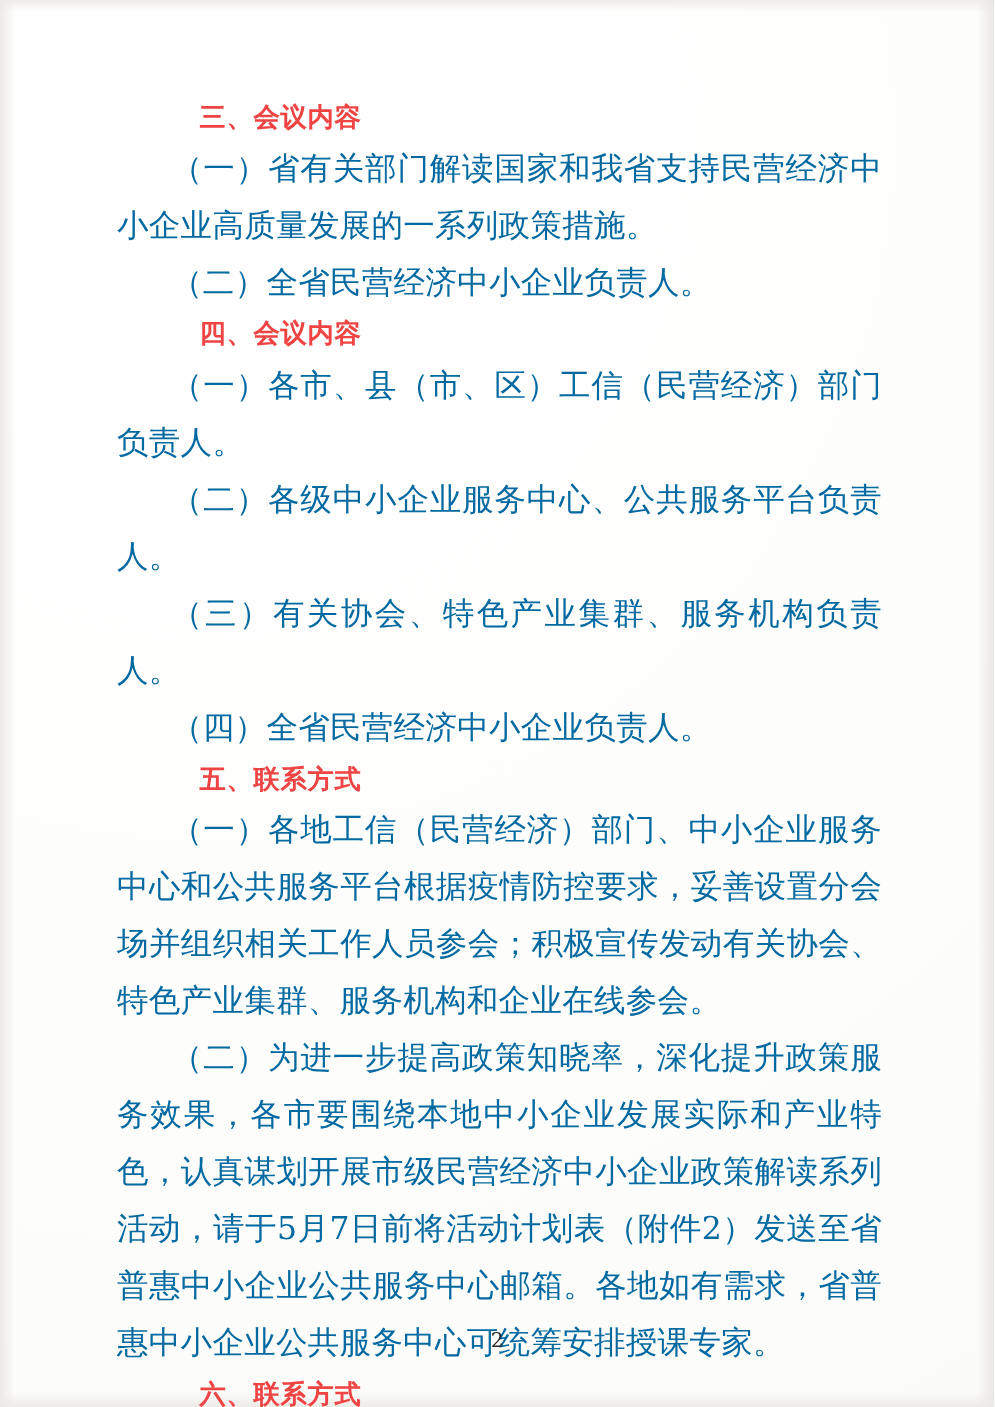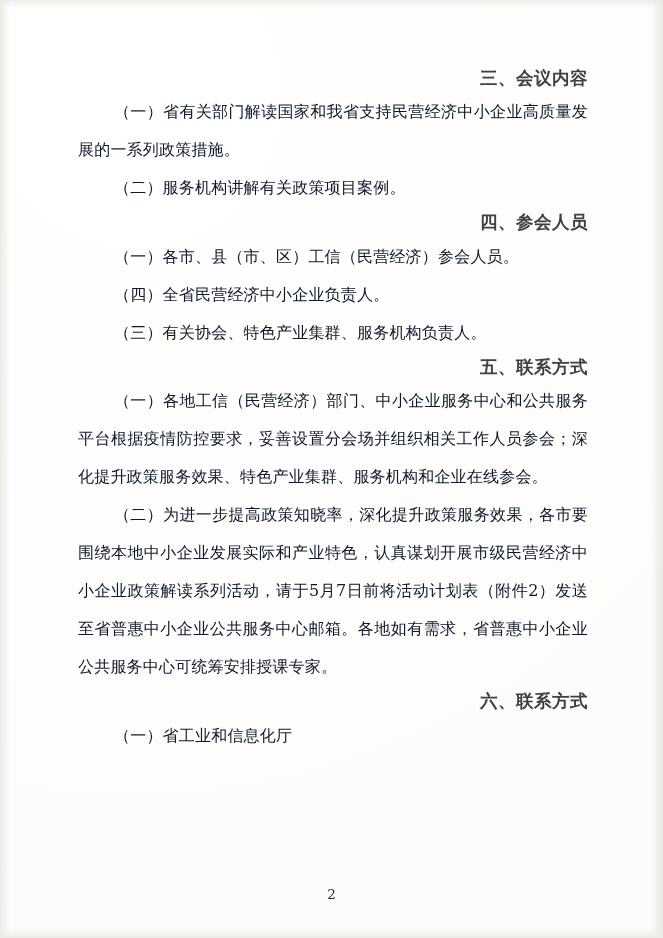--- a/index.html
+++ b/index.html
@@ -32,30 +32,29 @@
     width: 510px;
   }
   .doc-block {
     margin: 0;
   }
   .heading {
     font-size: 17.5px;
     font-weight: bold;
     line-height: 1.45;
     letter-spacing: 0.5px;
-    color: #404040;
+    color: #ef4444;
     margin: 0 0 2px 0;
     padding-left: 55px;
     font-family: Liberation Sans, sans-serif;
-    text-align: right;
   }
   .para {
-    font-size: 16px;
+    font-size: 21px;
     line-height: 38px;
-    color: #0f172a;
+    color: #0369a1;
     margin: 0;
     text-align: justify;
     text-justify: inter-ideograph;
     letter-spacing: 0.2px;
   }
   .para.indent {
     text-indent: 36px;
   }
   .para.noindent {
     text-indent: 0;
@@ -104,35 +103,36 @@
   <div class="scan-edge-top"></div>
   <div class="scan-edge-left"></div>
   <div class="scan-edge-right"></div>
   <div class="scan-edge-bottom"></div>
 
   <div class="content">
 
     <div class="doc-block">
       <div class="heading">三、会议内容</div>
       <div class="para indent">（一）省有关部门解读国家和我省支持民营经济中小企业高质量发展的一系列政策措施。</div>
-      <div class="para indent">（二）服务机构讲解有关政策项目案例。</div>
+      <div class="para indent">（二）全省民营经济中小企业负责人。</div>
     </div>
     <div class="spacer-sm"></div>
 
     <div class="doc-block">
-      <div class="heading">四、参会人员</div>
-      <div class="para indent">（一）各市、县（市、区）工信（民营经济）参会人员。</div>
+      <div class="heading">四、会议内容</div>
+      <div class="para indent">（一）各市、县（市、区）工信（民营经济）部门负责人。</div>
+      <div class="para indent">（二）各级中小企业服务中心、公共服务平台负责人。</div>
+      <div class="para indent">（三）有关协会、特色产业集群、服务机构负责人。</div>
       <div class="para indent">（四）全省民营经济中小企业负责人。</div>
-      <div class="para indent">（三）有关协会、特色产业集群、服务机构负责人。</div>
     </div>
     <div class="spacer-sm"></div>
 
     <div class="doc-block">
       <div class="heading">五、联系方式</div>
-      <div class="para indent">（一）各地工信（民营经济）部门、中小企业服务中心和公共服务平台根据疫情防控要求，妥善设置分会场并组织相关工作人员参会；深化提升政策服务效果、特色产业集群、服务机构和企业在线参会。</div>
+      <div class="para indent">（一）各地工信（民营经济）部门、中小企业服务中心和公共服务平台根据疫情防控要求，妥善设置分会场并组织相关工作人员参会；积极宣传发动有关协会、特色产业集群、服务机构和企业在线参会。</div>
       <div class="para indent">（二）为进一步提高政策知晓率，深化提升政策服务效果，各市要围绕本地中小企业发展实际和产业特色，认真谋划开展市级民营经济中小企业政策解读系列活动，请于5月7日前将活动计划表（附件2）发送至省普惠中小企业公共服务中心邮箱。各地如有需求，省普惠中小企业公共服务中心可统筹安排授课专家。</div>
     </div>
     <div class="spacer-sm"></div>
 
     <div class="doc-block">
       <div class="heading">六、联系方式</div>
       <div class="para indent">（一）省工业和信息化厅</div>
     </div>
 
   </div>

